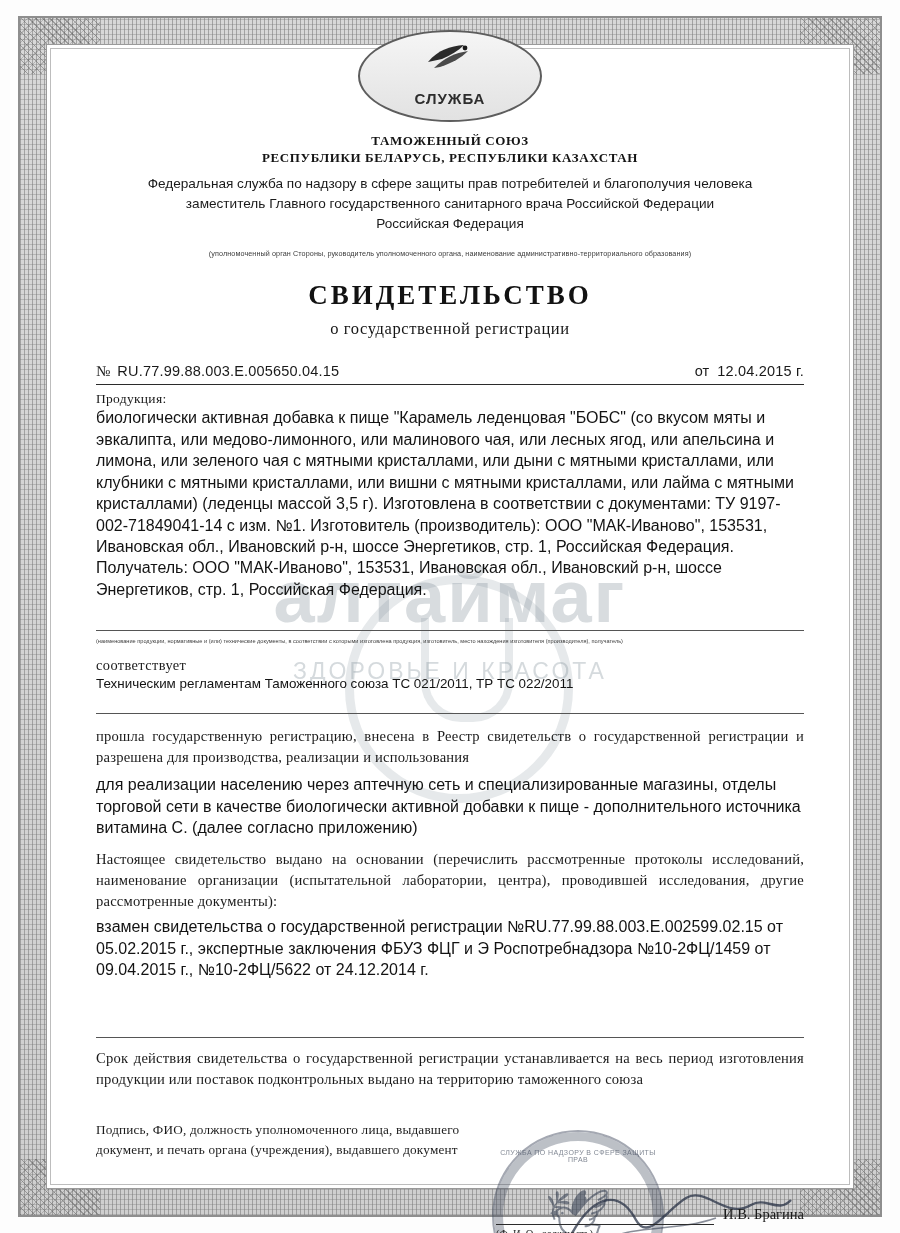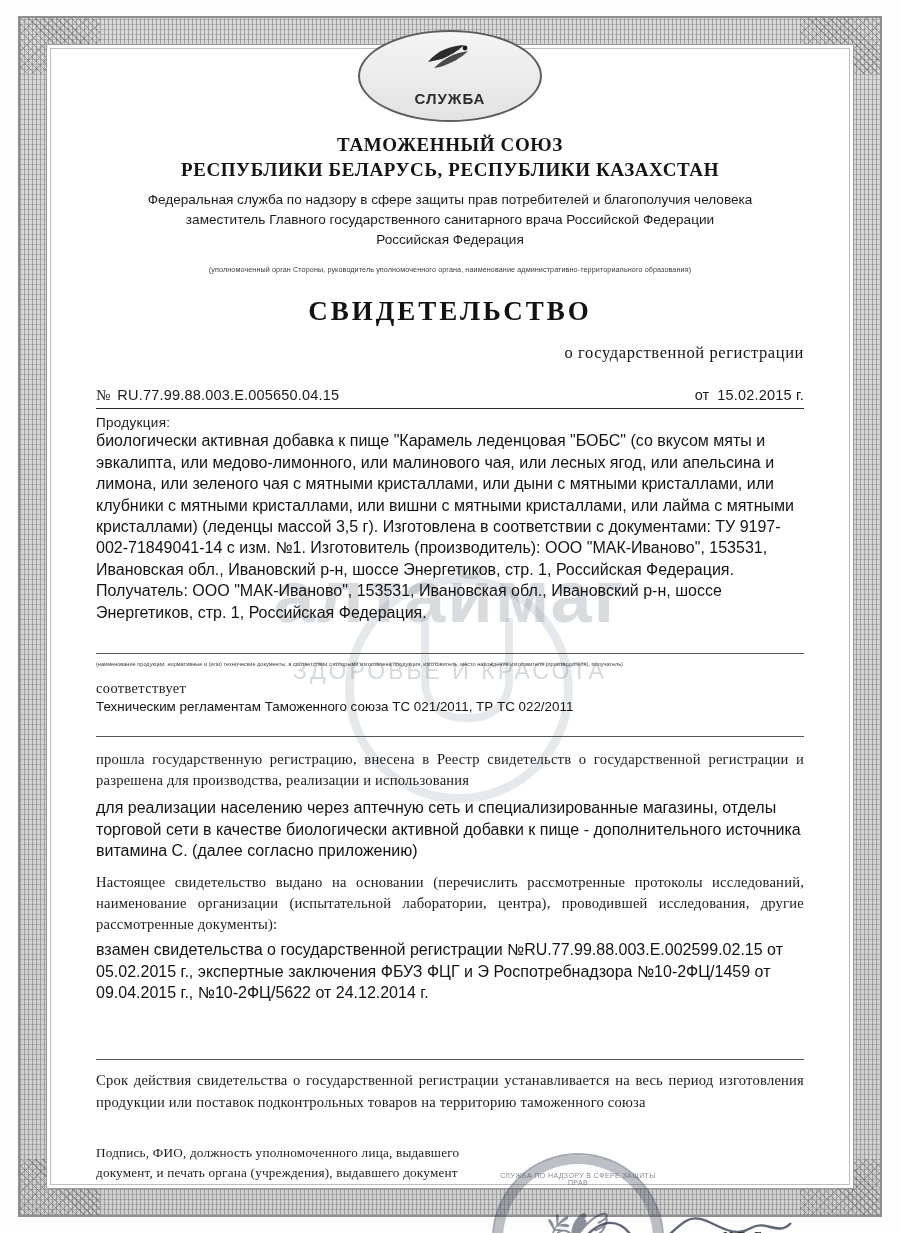--- a/index.html
+++ b/index.html
@@ -127,21 +127,21 @@
     font-size: 15px;
     font-weight: bold;
     letter-spacing: 1px;
     color: #2d2d2d;
   }
 
   h1.title {
     margin: 10px 0 0 0;
     text-align: center;
     font-family: "Liberation Serif", serif;
-    font-size: 19px;
+    font-size: 13px;
     font-weight: bold;
     letter-spacing: .6px;
     line-height: 1.32;
     color: #141414;
   }
   .org-block {
     margin-top: 8px;
     text-align: center;
     font-size: 13.6px;
     line-height: 1.45;
@@ -157,22 +157,22 @@
   h2.doc-title {
     margin: 22px 0 0 0;
     text-align: center;
     font-family: "Liberation Serif", serif;
     font-size: 27px;
     font-weight: bold;
     letter-spacing: 3px;
     color: #121212;
   }
   .doc-subtitle {
-    margin-top: 16px;
-    text-align: right;
+    margin-top: 8px;
+    text-align: center;
     font-family: "Liberation Serif", serif;
     font-size: 16.5px;
     letter-spacing: .6px;
     color: #151515;
   }
 
   .numline {
     margin-top: 24px;
     display: flex;
     align-items: baseline;
@@ -189,21 +189,21 @@
 
   .rule {
     height: 1px;
     background: #2b2b2b;
     margin-top: 4px;
   }
   .rule.light { background: #555; }
 
   .section-label {
     margin-top: 6px;
-    font-family: Liberation Sans, sans-serif;
+    font-family: Liberation Serif, serif;
     font-size: 13.5px;
     letter-spacing: .3px;
   }
   .body-text {
     font-size: 16px;
     line-height: 1.34;
     text-align: left;
     color: #131313;
   }
   .caption {
@@ -357,21 +357,21 @@
     <div class="fineprint">(уполномоченный орган Стороны, руководитель уполномоченного органа, наименование административно-территориального образования)</div>
 
     <h2 class="doc-title">СВИДЕТЕЛЬСТВО</h2>
     <div class="doc-subtitle">о государственной регистрации</div>
 
     <div class="numline">
       <span class="nsym">№</span>
       <span class="nval">RU.77.99.88.003.Е.005650.04.15</span>
       <span class="spacer"></span>
       <span style="margin-right:8px">от</span>
-      <span class="dateval">15.02.2015 г.</span>
+      <span class="dateval">12.04.2015 г.</span>
     </div>
     <div class="rule"></div>
 
     <div class="section-label">Продукция:</div>
     <div class="body-text">биологически активная добавка к пище "Карамель леденцовая "БОБС" (со вкусом мяты и эвкалипта, или медово-лимонного, или малинового чая, или лесных ягод, или апельсина и лимона, или зеленого чая с мятными кристаллами, или дыни с мятными кристаллами, или клубники с мятными кристаллами, или вишни с мятными кристаллами, или лайма с мятными кристаллами) (леденцы массой 3,5 г). Изготовлена в соответствии с документами: ТУ 9197-002-71849041-14 с изм. №1. Изготовитель (производитель): ООО "МАК-Иваново", 153531, Ивановская обл., Ивановский р-н, шоссе Энергетиков, стр. 1, Российская Федерация. Получатель: ООО "МАК-Иваново", 153531, Ивановская обл., Ивановский р-н, шоссе Энергетиков, стр. 1, Российская Федерация.</div>
     <div class="gap-lg"></div>
     <div class="rule light"></div>
     <div class="caption">(наименование продукции, нормативные и (или) технические документы, в соответствии с которыми изготовлена продукция, изготовитель, место нахождения изготовителя (производителя), получатель)</div>
 
     <div class="serif-line" style="margin-top:10px">соответствует</div>
@@ -383,21 +383,21 @@
 
     <div class="body-text" style="margin-top:6px">для реализации населению через аптечную сеть и специализированные магазины, отделы торговой сети в качестве биологически активной добавки к пище - дополнительного источника витамина С. (далее согласно приложению)</div>
 
     <div class="serif-just" style="margin-top:10px">Настоящее свидетельство выдано на основании (перечислить рассмотренные протоколы исследований, наименование организации (испытательной лаборатории, центра), проводившей исследования, другие рассмотренные документы):</div>
 
     <div class="body-text" style="margin-top:4px">взамен свидетельства о государственной регистрации №RU.77.99.88.003.Е.002599.02.15 от 05.02.2015 г., экспертные заключения ФБУЗ ФЦГ и Э Роспотребнадзора №10-2ФЦ/1459 от 09.04.2015 г., №10-2ФЦ/5622 от 24.12.2014 г.</div>
 
     <div style="height:52px"></div>
     <div class="rule light"></div>
 
-    <div class="serif-just" style="margin-top:10px">Срок действия свидетельства о государственной регистрации устанавливается на весь период изготовления продукции или поставок подконтрольных товаров на территорию таможенного союза</div>
+    <div class="serif-just" style="margin-top:10px">Срок действия свидетельства о государственной регистрации устанавливается на весь период изготовления продукции или поставок подконтрольных выдано на территорию таможенного союза</div>
 
     <div class="sign-area">
 
       <div class="stamp">
         <div class="stamp-txt t1">СЛУЖБА ПО НАДЗОРУ В СФЕРЕ ЗАЩИТЫ ПРАВ</div>
         <div class="eagle">🕊</div>
         <div class="stamp-txt t2">ФЕДЕРАЛЬНАЯ СЛУЖБА • ОГРН 1047796261512</div>
       </div>
 
       <svg class="sig-scribble" viewBox="0 0 230 70">

